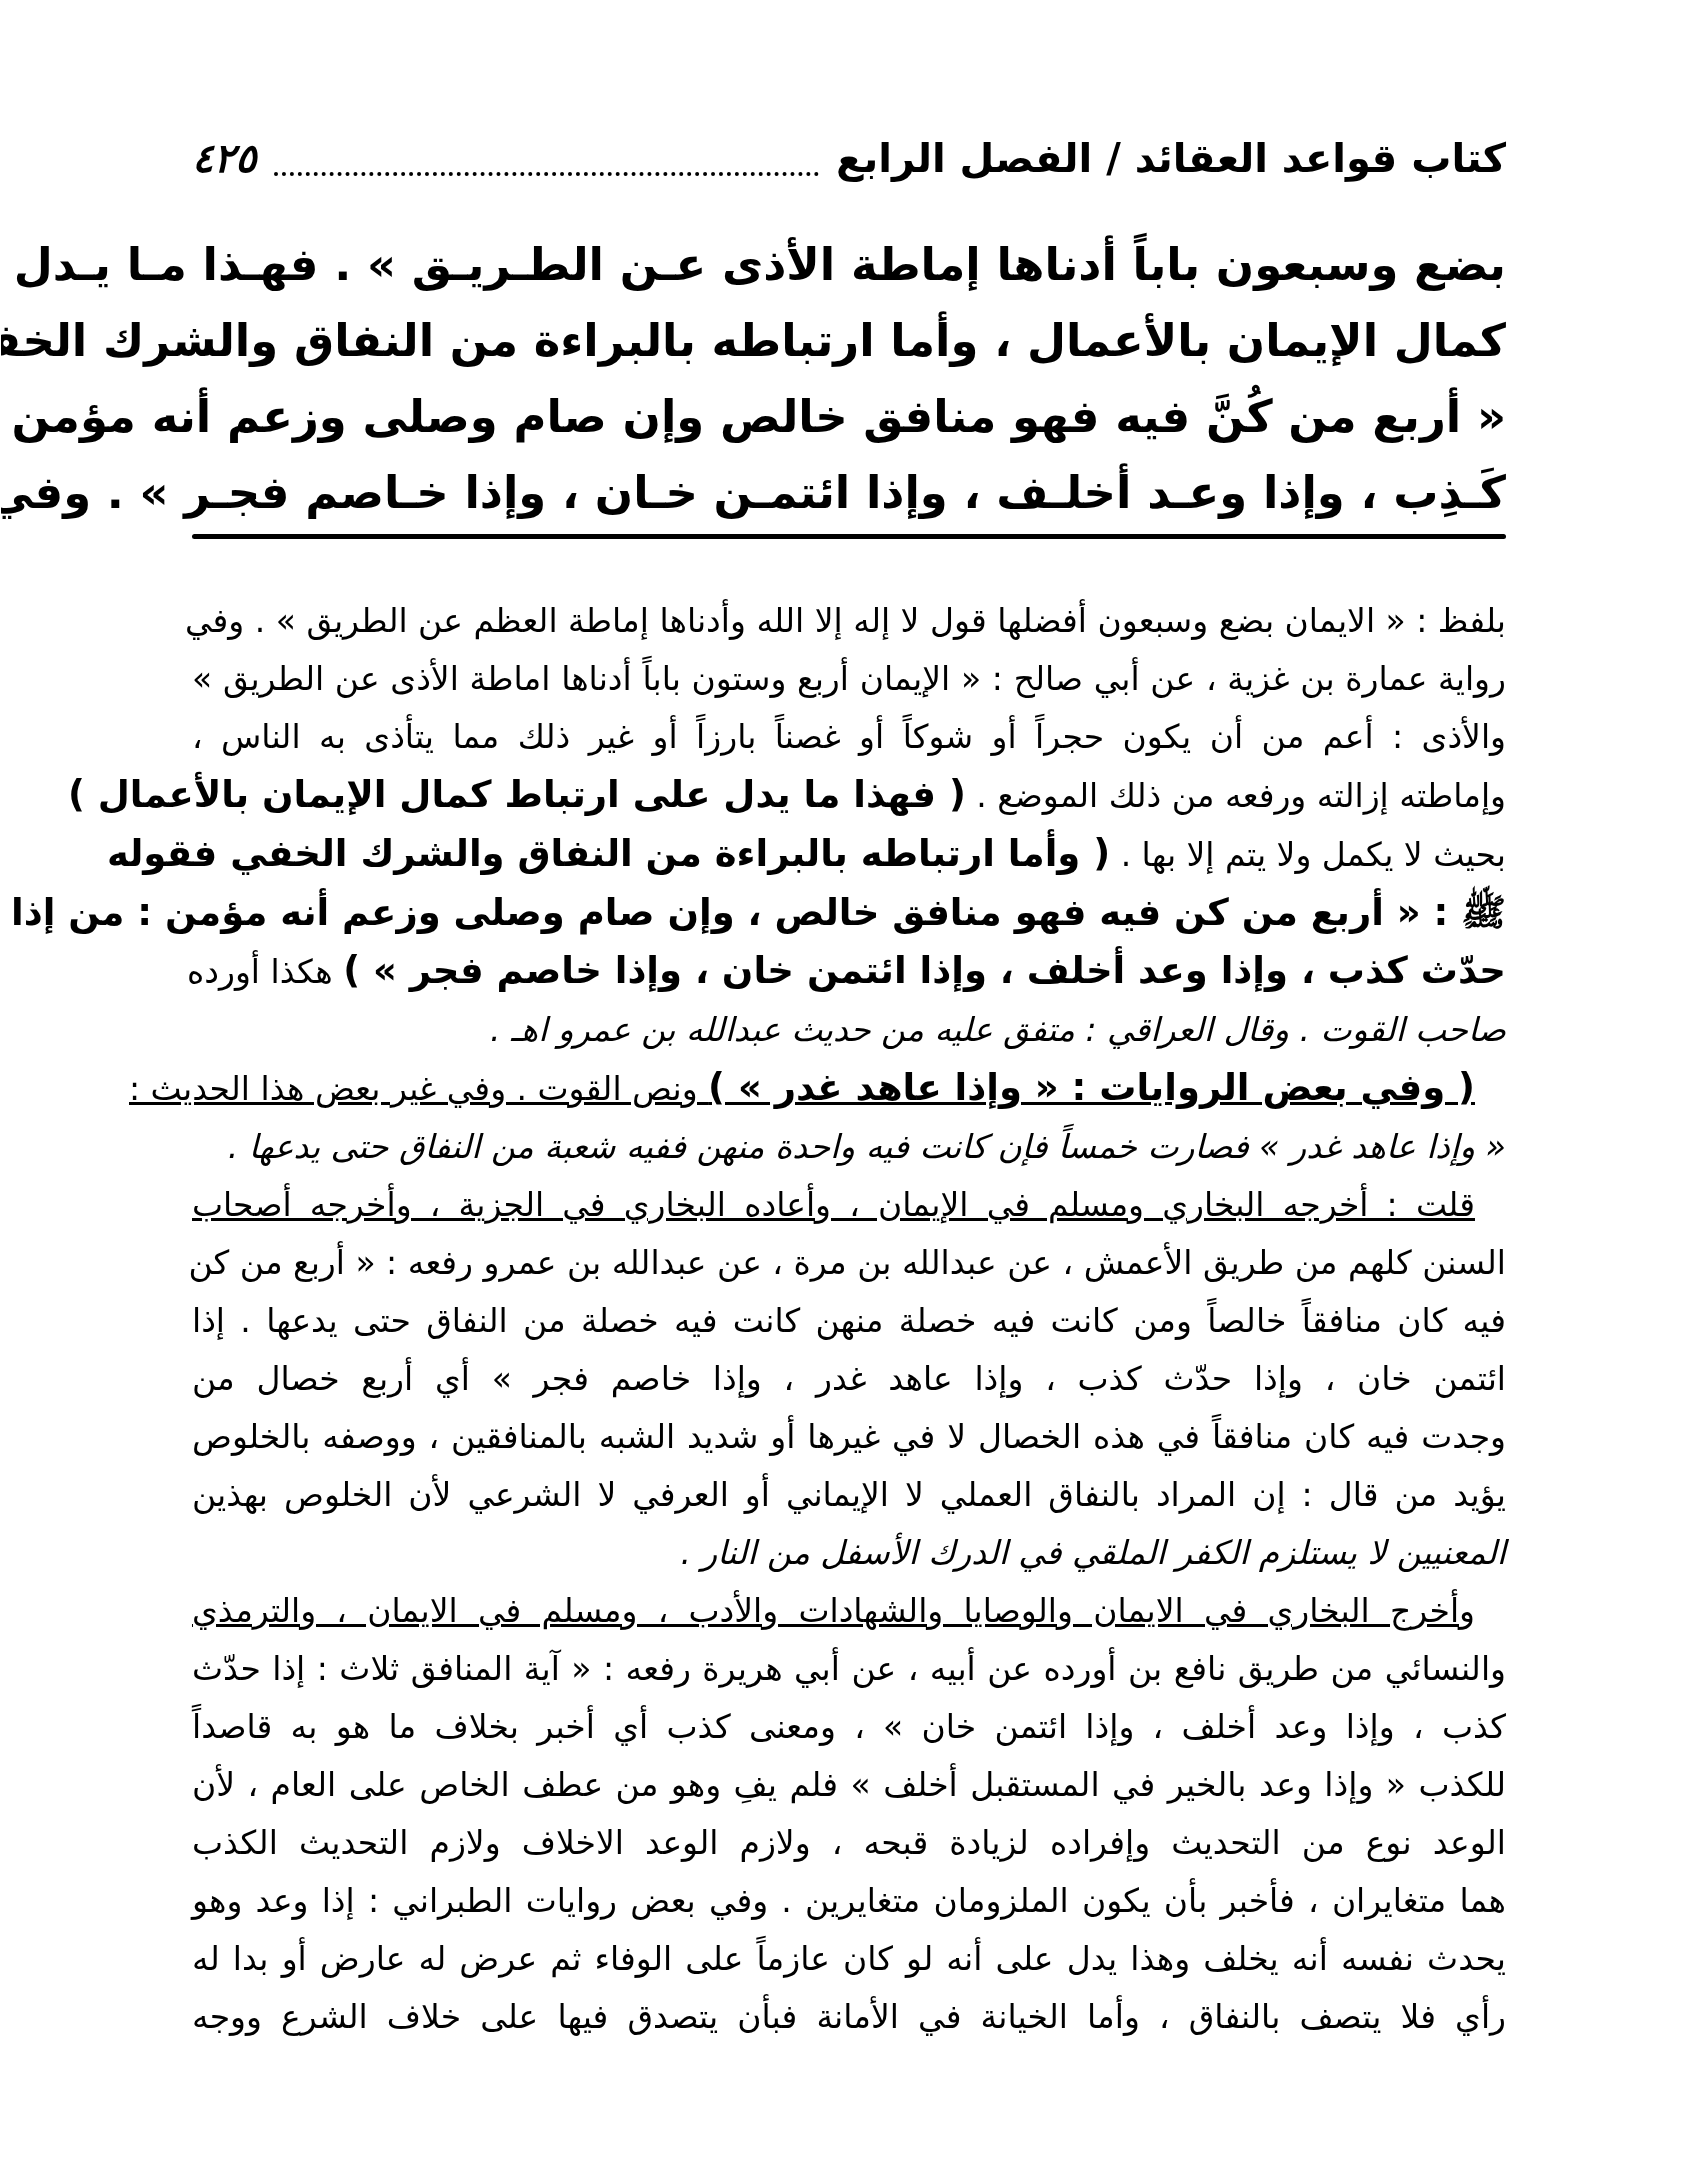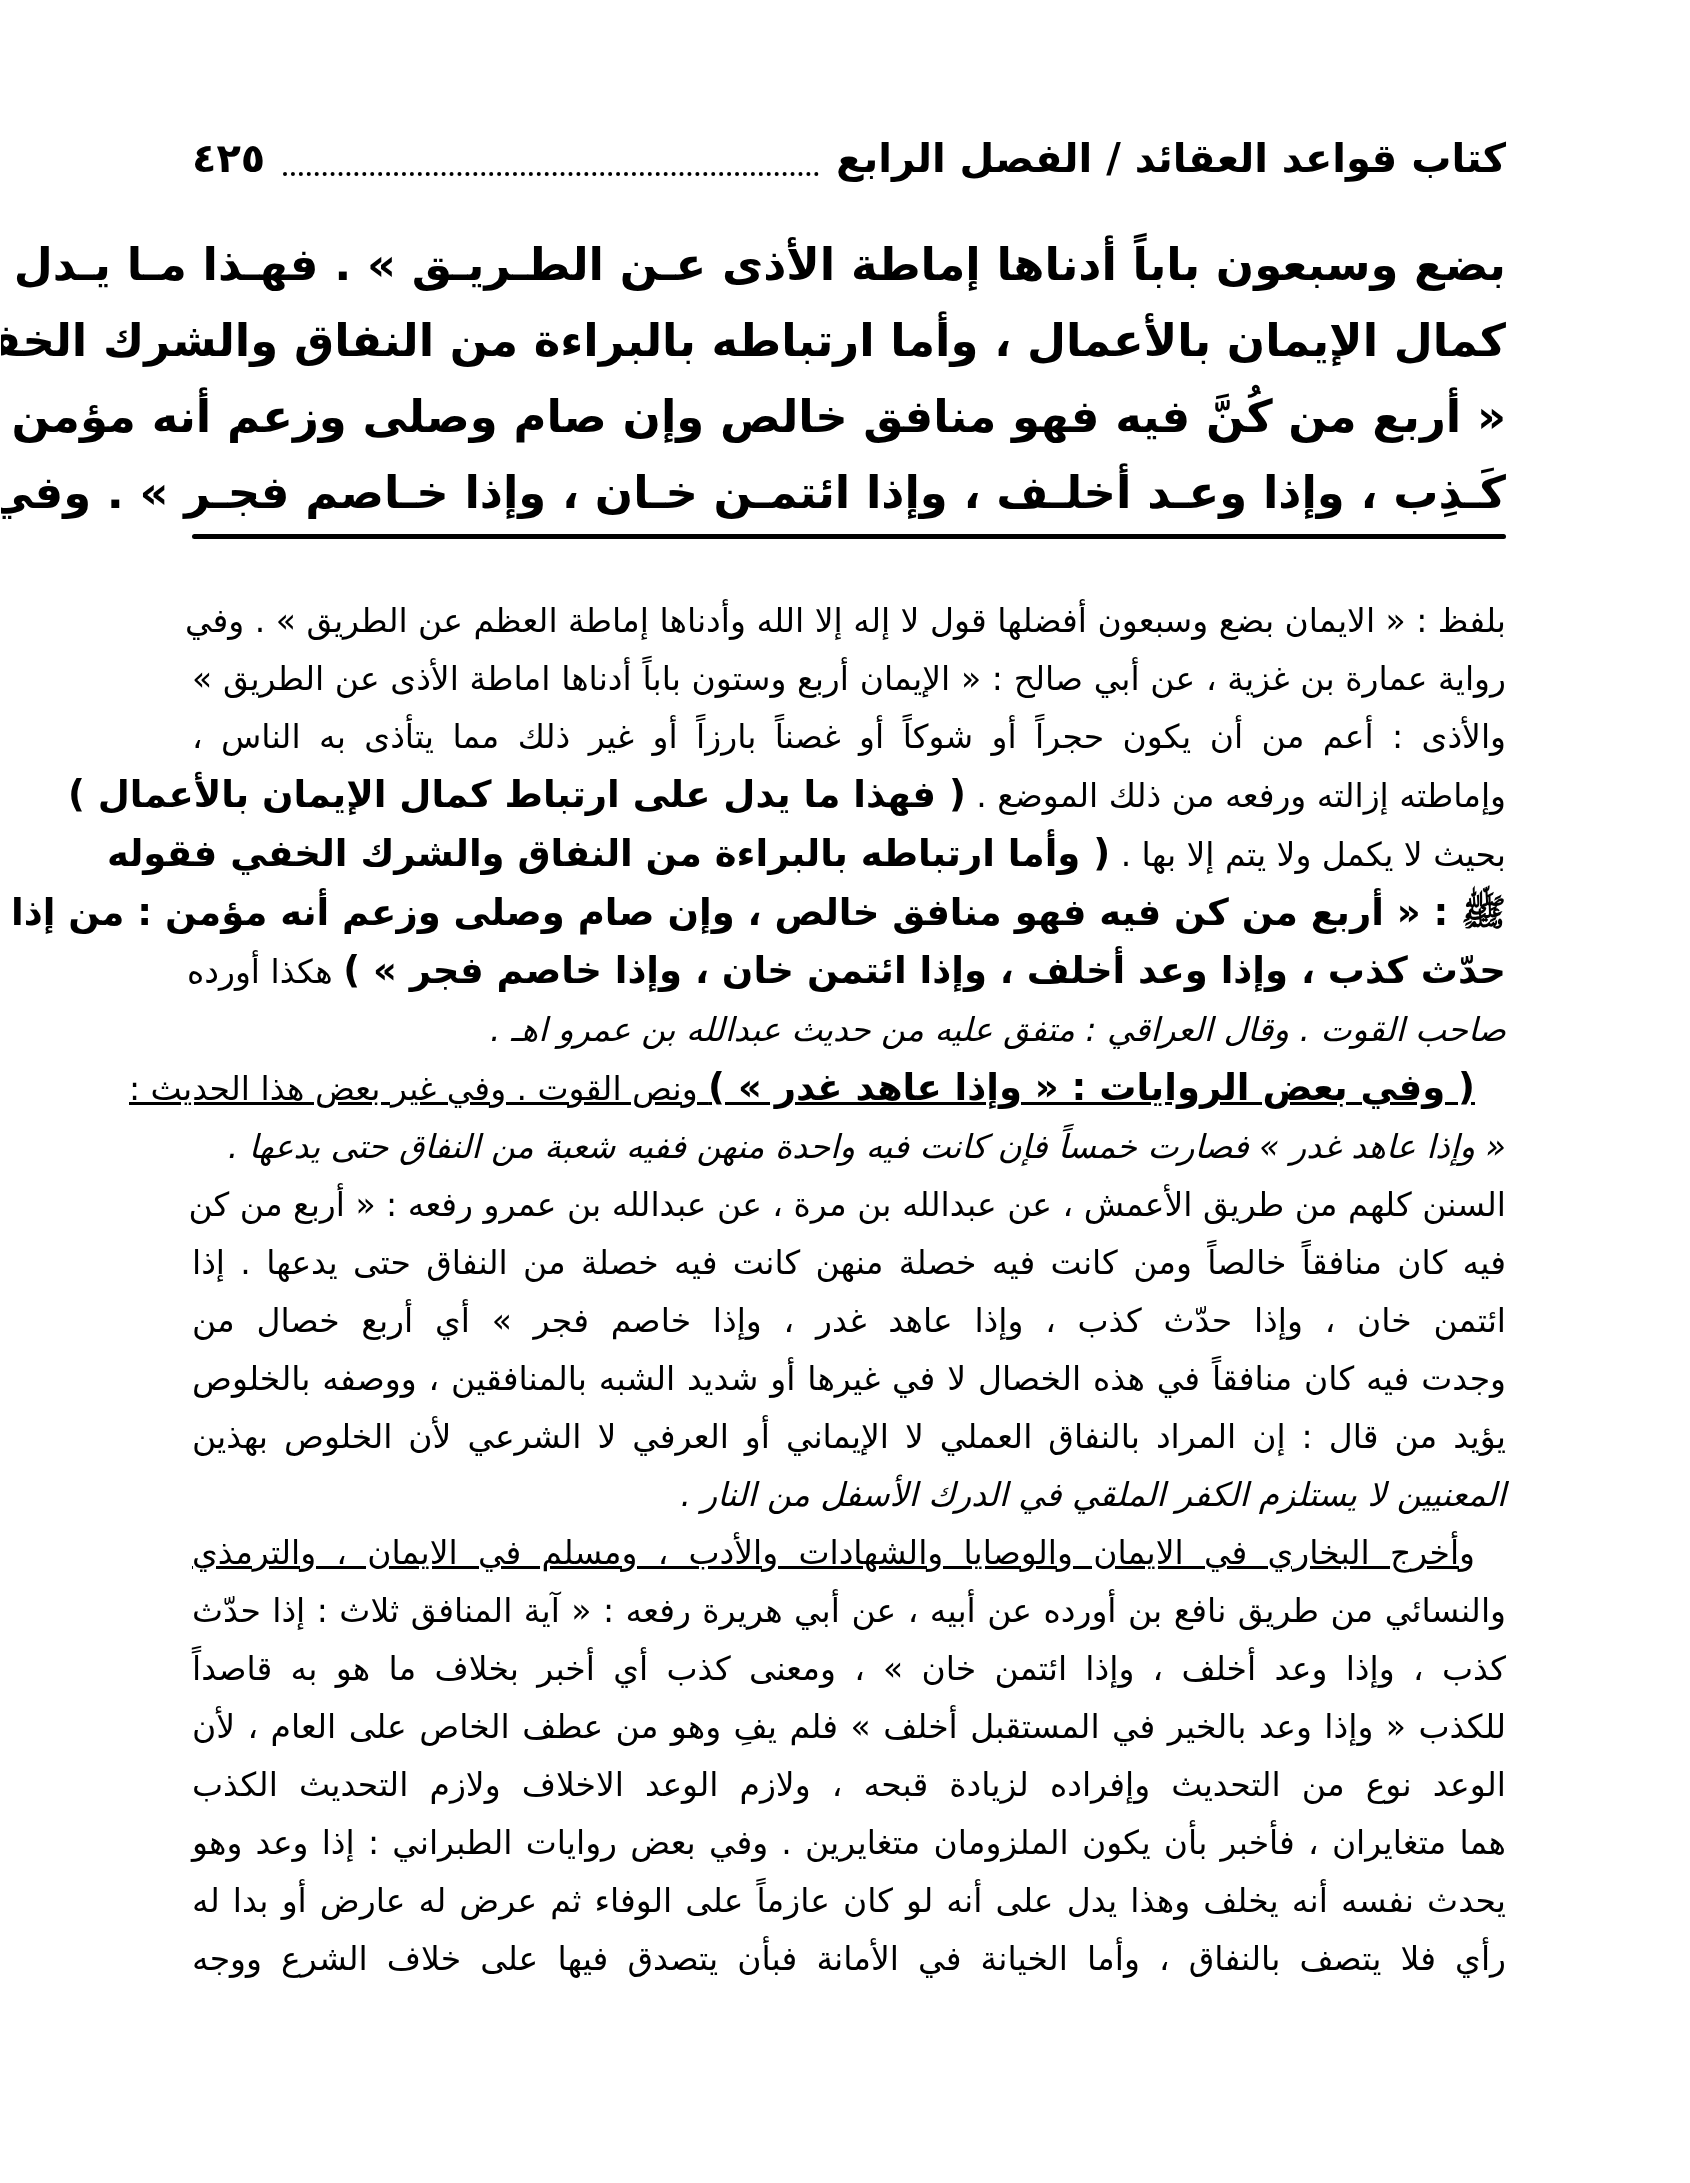--- a/index.html
+++ b/index.html
@@ -38,21 +38,21 @@
       line-height: 1;
     }
     .running-header .book-title { white-space: nowrap; }
     .running-header .leader {
       flex: 1;
       margin: 0 17.5px;
       height: 17.5px;
       border-bottom: 4.4px dotted #000;
       transform: translateY(7.9px);
     }
-    .running-header .page-number { white-space: nowrap; }
+    .running-header .page-number { white-space: nowrap; font-style: italic; }
 
     .main-text {
       position: absolute;
       top: 227px;
       left: 0;
       right: 0;
       font-family: "DejaVu Sans", sans-serif;
       font-weight: bold;
       font-size: 45px;
       line-height: 76px;
@@ -128,20 +128,21 @@
       <span class="line">بلفظ : « الايمان بضع وسبعون أفضلها قول لا إله إلا الله وأدناها إماطة العظم عن الطريق » . وفي</span>
       <span class="line">رواية عمارة بن غزية ، عن أبي صالح : « الإيمان أربع وستون باباً أدناها اماطة الأذى عن الطريق »</span>
       <span class="line">والأذى : أعم من أن يكون حجراً أو شوكاً أو غصناً بارزاً أو غير ذلك مما يتأذى به الناس ،</span>
       <span class="line"><span>وإماطته إزالته ورفعه من ذلك الموضع . </span><span class="bold">( فهذا ما يدل على ارتباط كمال الإيمان بالأعمال )</span></span>
       <span class="line"><span>بحيث لا يكمل ولا يتم إلا بها . </span><span class="bold">( وأما ارتباطه بالبراءة من النفاق والشرك الخفي فقوله</span></span>
       <span class="line bold">ﷺ : « أربع من كن فيه فهو منافق خالص ، وإن صام وصلى وزعم أنه مؤمن : من إذا</span>
       <span class="line"><span class="bold">حدّث كذب ، وإذا وعد أخلف ، وإذا ائتمن خان ، وإذا خاصم فجر » )</span><span> هكذا أورده</span></span>
       <span class="line last">صاحب القوت . وقال العراقي : متفق عليه من حديث عبدالله بن عمرو اهـ .</span>
       <span class="line indent"><span class="bold">( وفي بعض الروايات : « وإذا عاهد غدر » )</span><span> ونص القوت . وفي غير بعض هذا الحديث :</span></span>
       <span class="line last">« وإذا عاهد غدر » فصارت خمساً فإن كانت فيه واحدة منهن ففيه شعبة من النفاق حتى يدعها .</span>
+      <span class="line indent">قلت : أخرجه البخاري ومسلم في الإيمان ، وأعاده البخاري في الجزية ، وأخرجه أصحاب</span>
       <span class="line">السنن كلهم من طريق الأعمش ، عن عبدالله بن مرة ، عن عبدالله بن عمرو رفعه : « أربع من كن</span>
       <span class="line">فيه كان منافقاً خالصاً ومن كانت فيه خصلة منهن كانت فيه خصلة من النفاق حتى يدعها . إذا</span>
       <span class="line">ائتمن خان ، وإذا حدّث كذب ، وإذا عاهد غدر ، وإذا خاصم فجر » أي أربع خصال من</span>
       <span class="line">وجدت فيه كان منافقاً في هذه الخصال لا في غيرها أو شديد الشبه بالمنافقين ، ووصفه بالخلوص</span>
       <span class="line">يؤيد من قال : إن المراد بالنفاق العملي لا الإيماني أو العرفي لا الشرعي لأن الخلوص بهذين</span>
       <span class="line last">المعنيين لا يستلزم الكفر الملقي في الدرك الأسفل من النار .</span>
       <span class="line indent">وأخرج البخاري في الايمان والوصايا والشهادات والأدب ، ومسلم في الايمان ، والترمذي</span>
       <span class="line">والنسائي من طريق نافع بن أورده عن أبيه ، عن أبي هريرة رفعه : « آية المنافق ثلاث : إذا حدّث</span>
       <span class="line">كذب ، وإذا وعد أخلف ، وإذا ائتمن خان » ، ومعنى كذب أي أخبر بخلاف ما هو به قاصداً</span>
       <span class="line">للكذب « وإذا وعد بالخير في المستقبل أخلف » فلم يفِ وهو من عطف الخاص على العام ، لأن</span>

